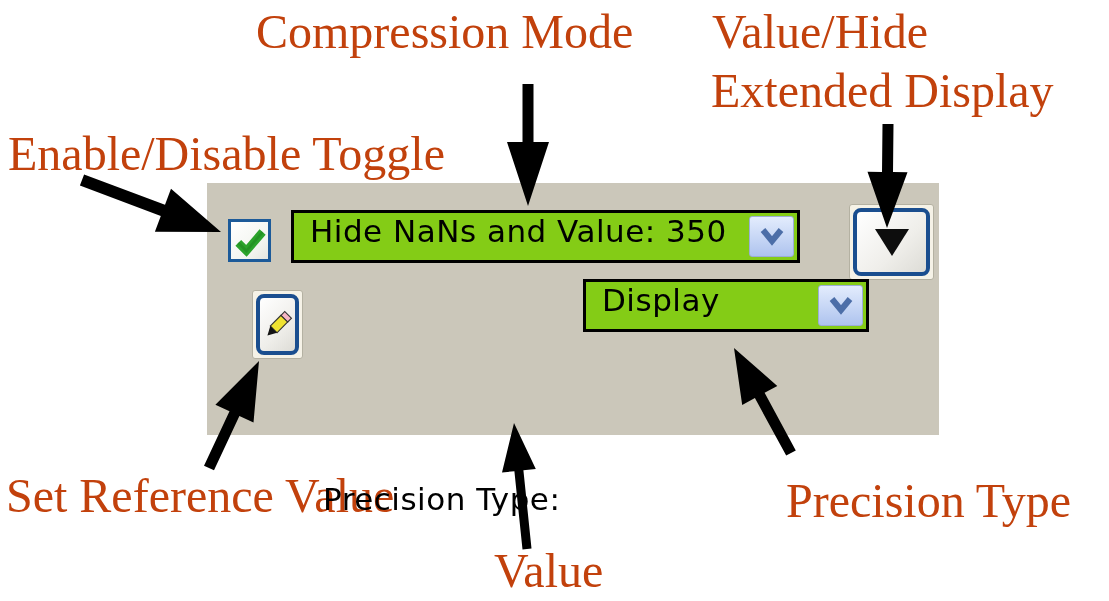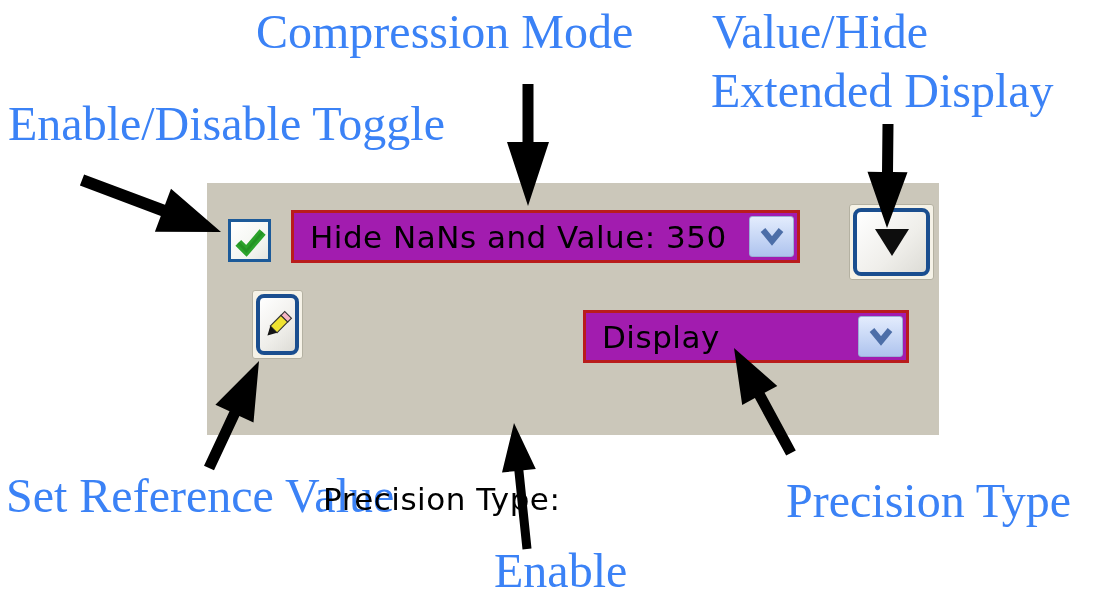--- a/index.html
+++ b/index.html
@@ -5,27 +5,27 @@
   html,body{margin:0;padding:0;}
   body{
     width:1109px;height:601px;position:relative;overflow:hidden;
     background:#ffffff;
     font-family:"Liberation Sans",sans-serif;
   }
   
   .callout{
     position:absolute;
     font-family:"Liberation Serif",serif;
-    font-size:48px;line-height:48px;color:#3b82f6;
+    font-size:48px;line-height:48px;color:#c2410c;
     white-space:nowrap;
   }
   #lbl-compression{left:256px;top:8px;}
   #lbl-showhide1{left:712px;top:8px;}
   #lbl-showhide2{left:711px;top:67px;}
-  #lbl-enable{left:8px;top:100px;}
+  #lbl-enable{left:8px;top:130px;}
   #lbl-setref{left:6px;top:472px;}
   #lbl-status{left:494px;top:547px;}
   #lbl-precision{left:770px;top:477px;margin-left:16px;}
 
   
   #panel{
     position:absolute;left:207px;top:183px;width:732px;height:252px;
     background:#cbc7ba;
   }
   .panel-text{
@@ -40,25 +40,25 @@
   #enable-checkbox{
     position:absolute;left:21px;top:36px;width:43px;height:43px;
     box-sizing:border-box;border:3px solid #1c5a99;
     background:linear-gradient(135deg,#ffffff 0%,#f2f4ef 70%,#e4e6e0 100%);
     display:flex;align-items:center;justify-content:center;
   }
 
   
   .combo{
     position:absolute;box-sizing:border-box;
-    border:3px solid #b91c1c;background:#a21caf;
-    display:flex;align-items:center;
+    border:3px solid #000000;background:#84cc16;
+    display:flex;
   }
   #combo-compression{left:84px;top:27px;width:509px;height:53px;}
-  #combo-precision{left:376px;top:127px;width:326px;height:53px;}
+  #combo-precision{left:376px;top:96px;width:286px;height:53px;}
   .combo .value{
     font-family:"DejaVu Sans",sans-serif;font-size:31px;color:#000;
     letter-spacing:0.5px;white-space:nowrap;flex:1 1 auto;padding-left:16px;
   }
   .combo .drop-btn{
     flex:0 0 auto;width:43px;align-self:stretch;margin:3px;
     border:1px solid #9badd6;border-radius:3px;
     background:linear-gradient(#e3ecfd 0%,#c6d6f5 55%,#aec3ee 100%);
     display:flex;align-items:center;justify-content:center;
   }
@@ -88,21 +88,21 @@
   #arrows{position:absolute;left:0;top:0;z-index:6;pointer-events:none;}
 </style>
 </head>
 <body>
 
 <div class="callout" id="lbl-compression">Compression Mode</div>
 <div class="callout" id="lbl-showhide1">Value/Hide</div>
 <div class="callout" id="lbl-showhide2">Extended Display</div>
 <div class="callout" id="lbl-enable">Enable/Disable Toggle</div>
 <div class="callout" id="lbl-setref">Set Reference Value</div>
-<div class="callout" id="lbl-status">Enable</div>
+<div class="callout" id="lbl-status">Value</div>
 <div class="callout" id="lbl-precision">Precision Type</div>
 
 <div id="panel">
 
   <div id="enable-checkbox">
     <svg width="36" height="36" viewBox="0 0 40 40">
       <path d="M7 22 L16 31 L34 10" fill="none" stroke="#2ba32b" stroke-width="9" stroke-linecap="butt"></path>
       <path d="M7 22 L16 31 L34 10" fill="none" stroke="#1d7f1d" stroke-width="3" stroke-linecap="butt" opacity="0.45"></path>
     </svg>
   </div>

